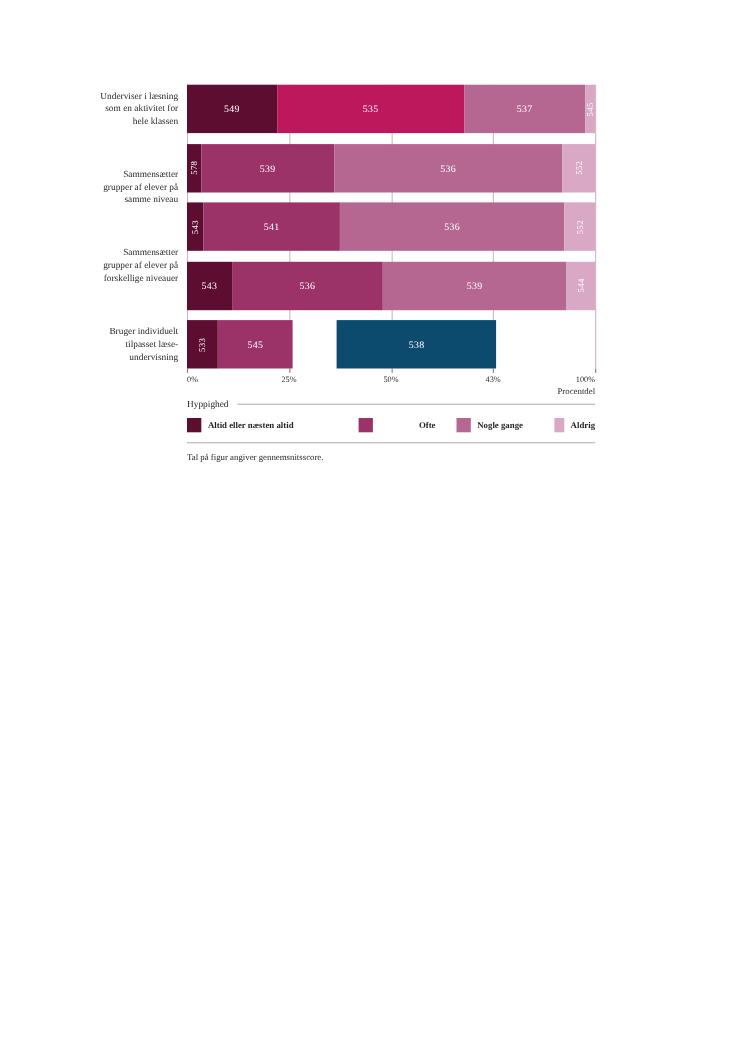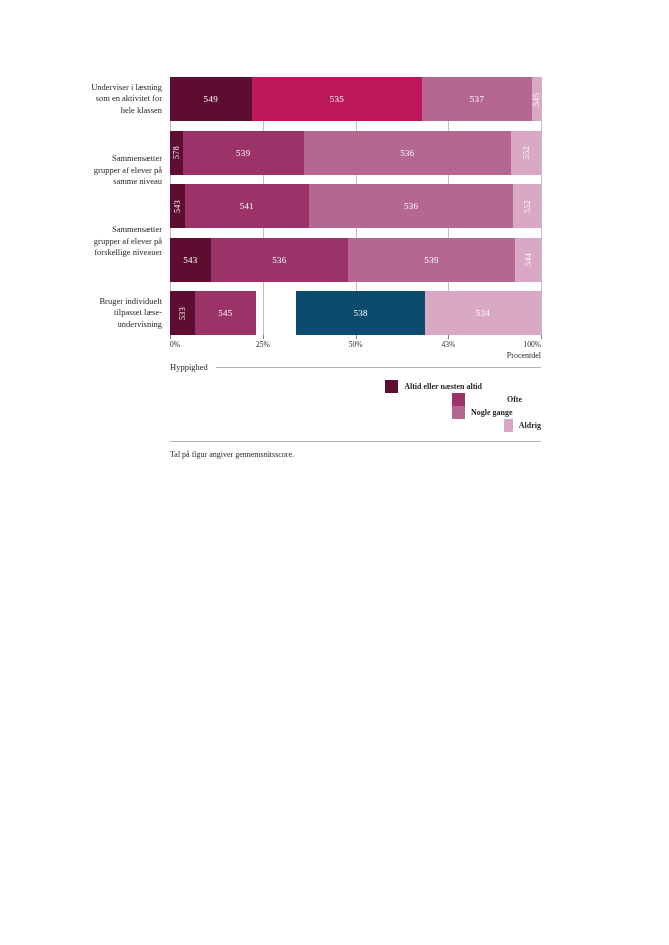--- a/index.html
+++ b/index.html
@@ -154,21 +154,20 @@
     color: #231f20;
   }
   .legend-head .rule {
     flex: 1;
     height: 1px;
     background: #b9b0b4;
   }
   .legend-items {
     margin-top: 8px;
     display: flex;
-    flex-direction: column;
     align-items: flex-end;
   }
   .legend-item {
     display: flex;
     align-items: center;
     gap: 6px;
   }
   .legend-swatch {
     width: 13px;
     height: 13px;
@@ -288,23 +287,20 @@
         </div>
         <div class="row">
           <div class="seg narrow" style="width: 7.5%; background: rgb(93, 14, 48);">
             <span class="seg-label">533</span>
           </div>
           <div class="seg" style="width: 18.5%; background: rgb(155, 50, 104);">
             <span class="seg-label">545</span>
           </div>
           <div class="seg" style="width: 39%; background: #0c4a6e; margin-left: 40px;">
             <span class="seg-label">538</span>
-          </div>
-          <div class="seg" style="width: 35%; background: rgb(217, 168, 196);">
-            <span class="seg-label">534</span>
           </div>
         </div>
       </div>
   </div>
 
   <div class="xaxis">
     <div class="axis-title">Procentdel</div>
   <div class="tick" style="left: 0%;"></div>
       <div class="tick-label" style="left: 0px;">0%</div>
       <div class="tick" style="left: 25%;"></div>

